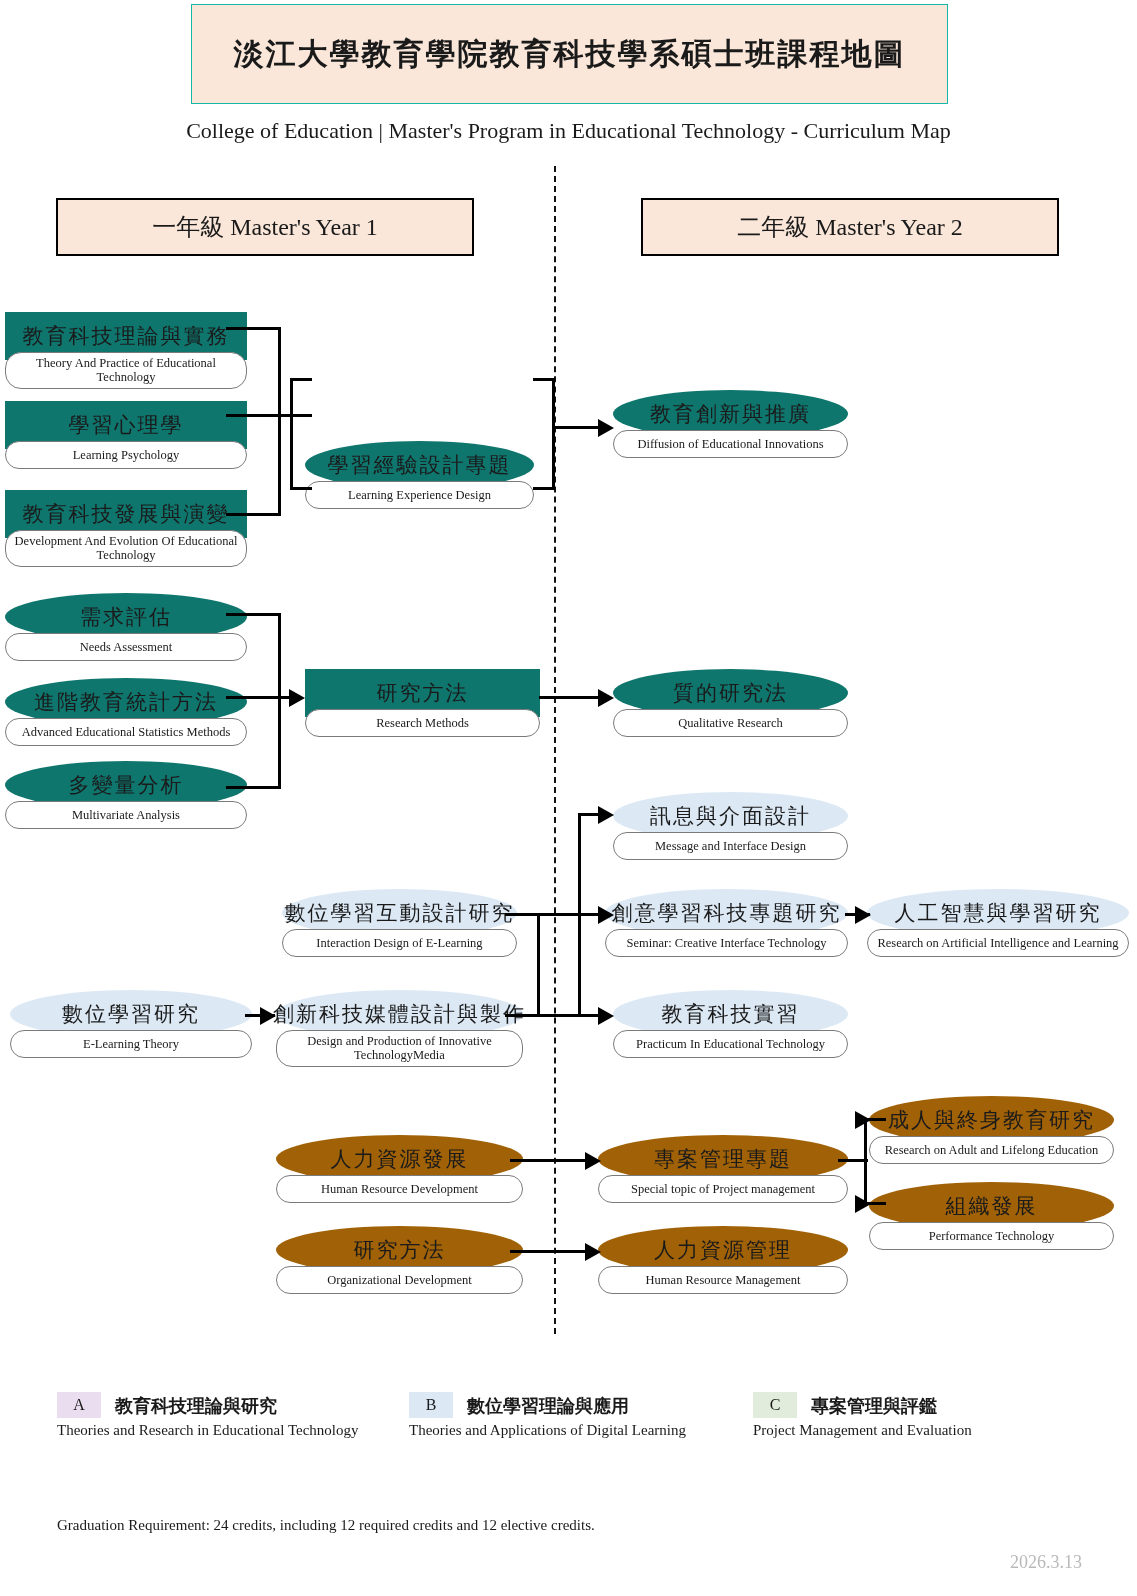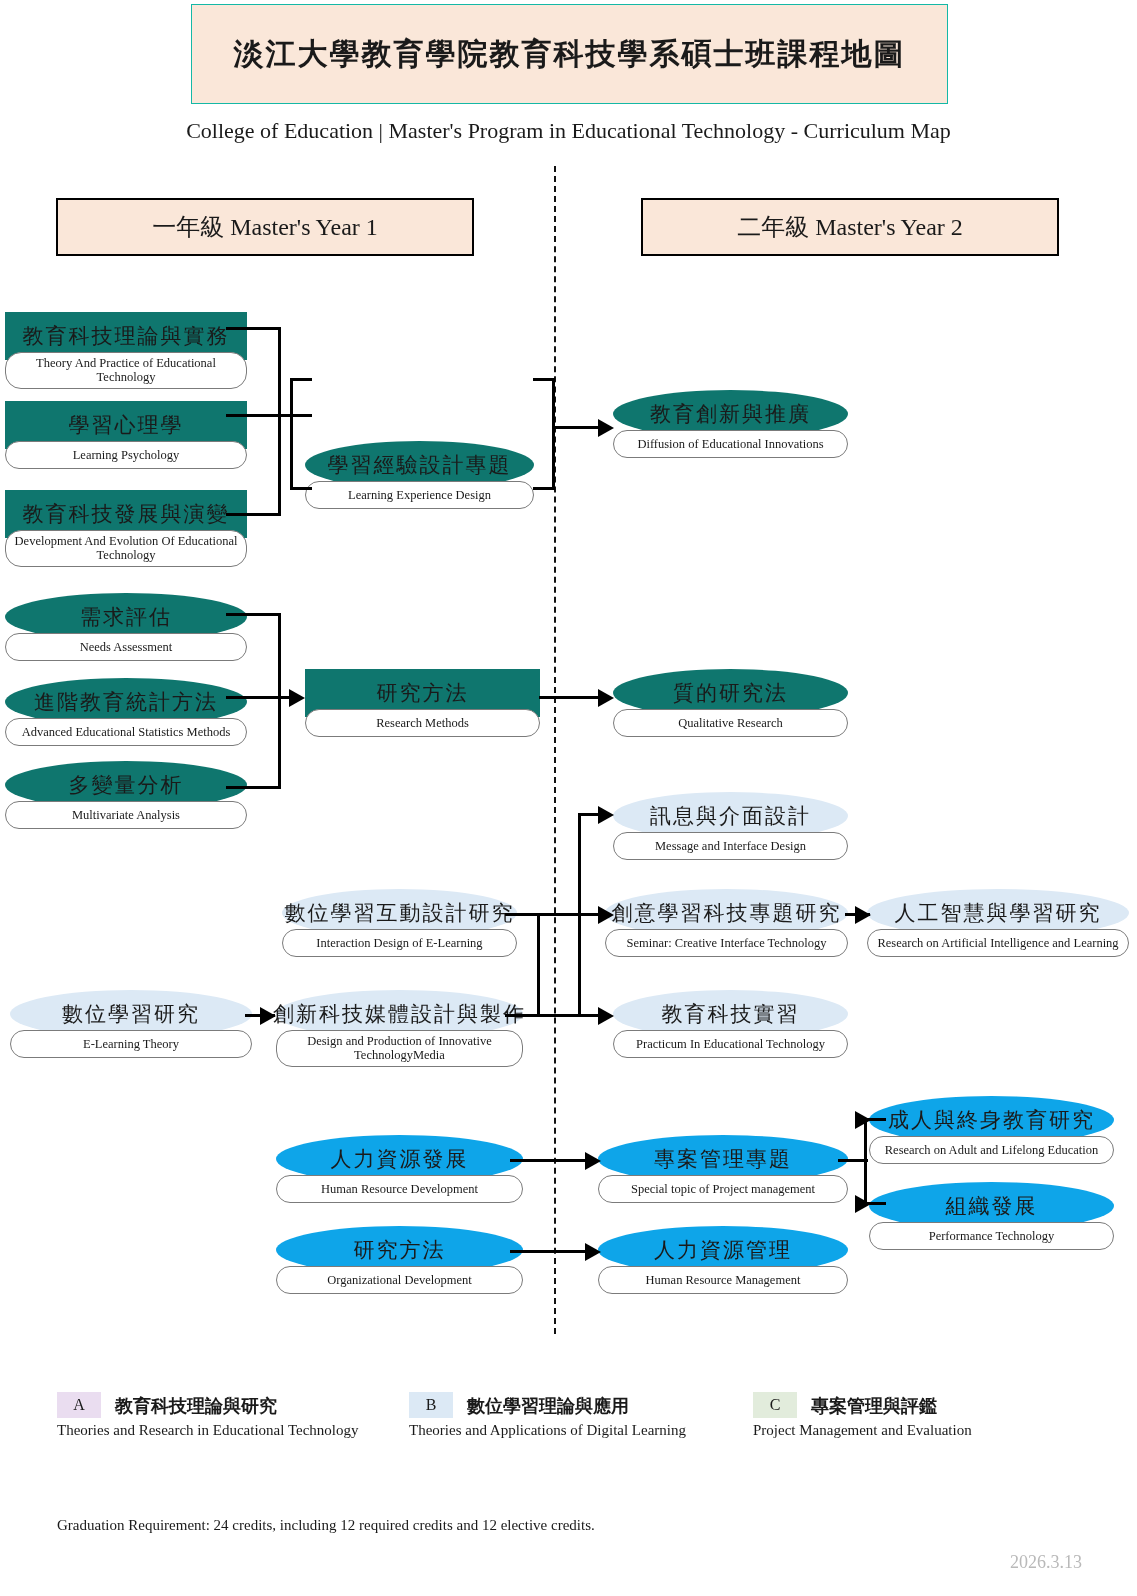--- a/index.html
+++ b/index.html
@@ -56,21 +56,21 @@
     position:absolute;left:0;top:40px;width:100%;min-height:28px;
     background:#fff;border:1px solid #7b7b7b;border-radius:16px;
     display:flex;align-items:center;justify-content:center;
     font-size:12.5px;line-height:1.15;text-align:center;
     box-sizing:border-box;padding:3px 6px;
   }
   .node.two-line .en{top:40px;}
 
   .cat-a .zh{background:#0f766e;}
   .cat-b .zh{background:#dce9f5;}
-  .cat-c .zh{background:#0ea5e9;}
+  .cat-c .zh{background:#a16207;}
 
   
   .ln{position:absolute;background:#000;}
   .h{height:3px;}
   .v{width:3px;}
   .arrow{
     position:absolute;width:0;height:0;
     border-top:9px solid transparent;border-bottom:9px solid transparent;
     border-left:16px solid #000;
   }

